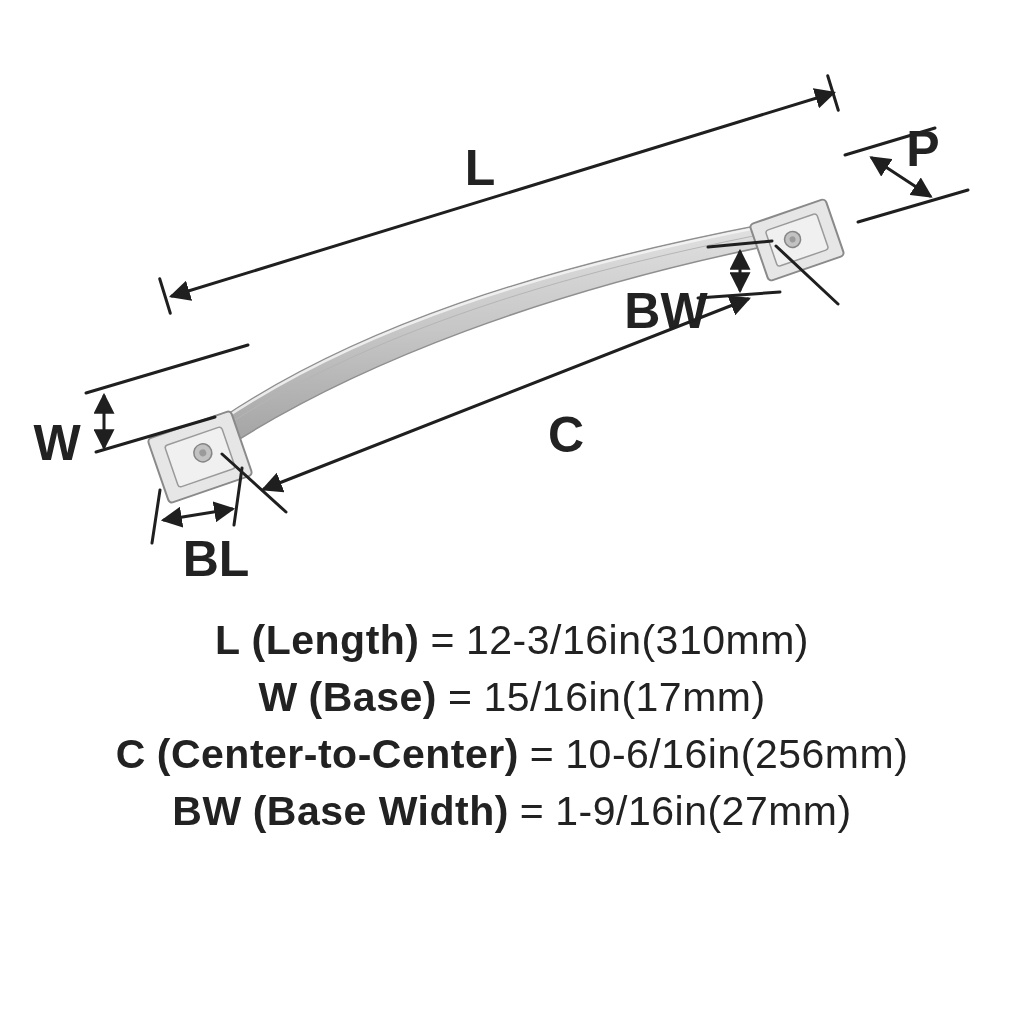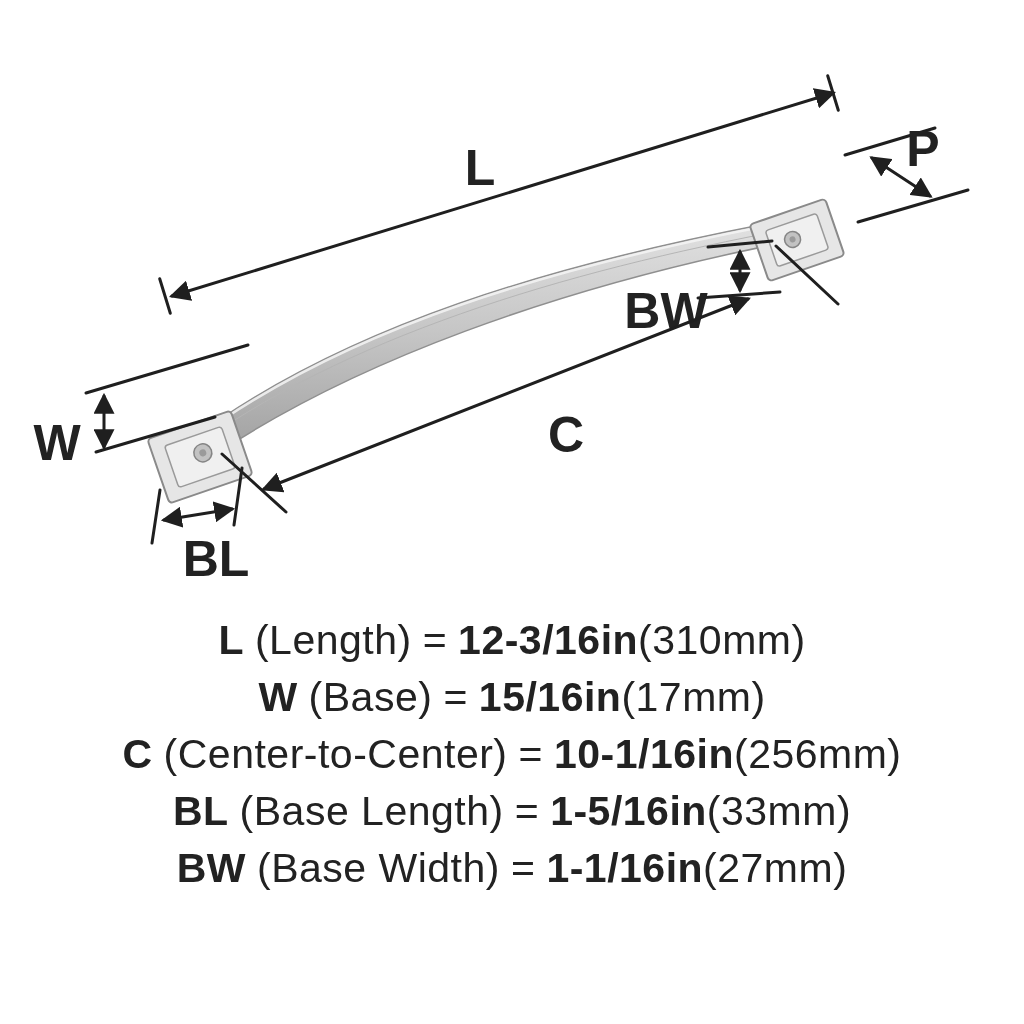--- a/index.html
+++ b/index.html
@@ -7,23 +7,23 @@
     width:1024px;height:1024px;background:#ffffff;
     font-family:"Liberation Sans",sans-serif;overflow:hidden;
   }
   .diagram{display:block;}
   .dim{stroke:var(--line,#1f1f1f);stroke-width:3;fill:none;stroke-linecap:round;}
   .lbl{font:700 50px "Liberation Sans",sans-serif;fill:var(--text,#1f1f1f);text-anchor:middle;}
   #arrE path,#arrS path{fill:var(--line,#1f1f1f);}
   .specs{text-align:center;padding-top:12px;color:var(--text,#222222);}
   .spec-row{font-size:41px;line-height:57px;white-space:nowrap;letter-spacing:.5px;}
   .abbr{font-weight:700;margin-right:11px;}
-  .name{font-weight:400;margin-right:11px;}
+  .name{font-weight:700;margin-right:11px;}
   .eq{font-weight:400;margin-right:11px;}
-  .value{font-weight:700;}
+  .value{font-weight:400;}
   .metric{font-weight:400;}
 </style>
 </head>
 <body>
 
 <svg class="diagram" width="1024" height="600" viewBox="0 0 1024 600">
   <defs>
     <marker id="arrE" viewBox="0 0 10 10" refX="8.5" refY="5" markerWidth="7" markerHeight="7" orient="auto">
       <path d="M0,0 L10,5 L0,10 z"></path>
     </marker>
@@ -97,16 +97,15 @@
     <line class="dim" x1="160" y1="490" x2="152" y2="543"></line>
     <line class="dim" x1="242" y1="468" x2="234" y2="525"></line>
     <line class="dim" x1="164" y1="520" x2="232" y2="509" marker-start="url(#arrS)" marker-end="url(#arrE)"></line>
     <text class="lbl" x="216" y="576">BL</text>
   </g>
 </svg>
 
 <div class="specs">
   <div class="spec-row"><span class="abbr">L</span><span class="name">(Length)</span><span class="eq">=</span><span class="value">12-3/16in</span><span class="metric">(310mm)</span></div>
   <div class="spec-row"><span class="abbr">W</span><span class="name">(Base)</span><span class="eq">=</span><span class="value">15/16in</span><span class="metric">(17mm)</span></div>
-  <div class="spec-row"><span class="abbr">C</span><span class="name">(Center-to-Center)</span><span class="eq">=</span><span class="value">10-1/16in</span><span class="metric">(256mm)</span></div>
-  <div class="spec-row"><span class="abbr">BL</span><span class="name">(Base Length)</span><span class="eq">=</span><span class="value">1-5/16in</span><span class="metric">(33mm)</span></div>
-  <div class="spec-row"><span class="abbr">BW</span><span class="name">(Base Width)</span><span class="eq">=</span><span class="value">1-1/16in</span><span class="metric">(27mm)</span></div>
+  <div class="spec-row"><span class="abbr">C</span><span class="name">(Center-to-Center)</span><span class="eq">=</span><span class="value">10-6/16in</span><span class="metric">(256mm)</span></div>
+  <div class="spec-row"><span class="abbr">BW</span><span class="name">(Base Width)</span><span class="eq">=</span><span class="value">1-9/16in</span><span class="metric">(27mm)</span></div>
 </div>
 
 </body></html>

